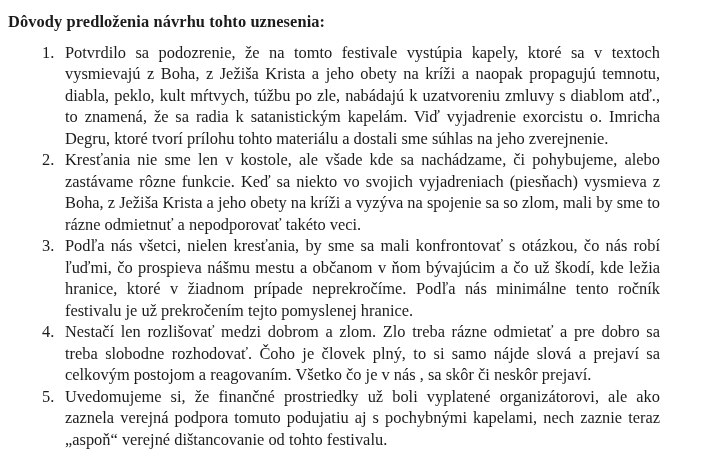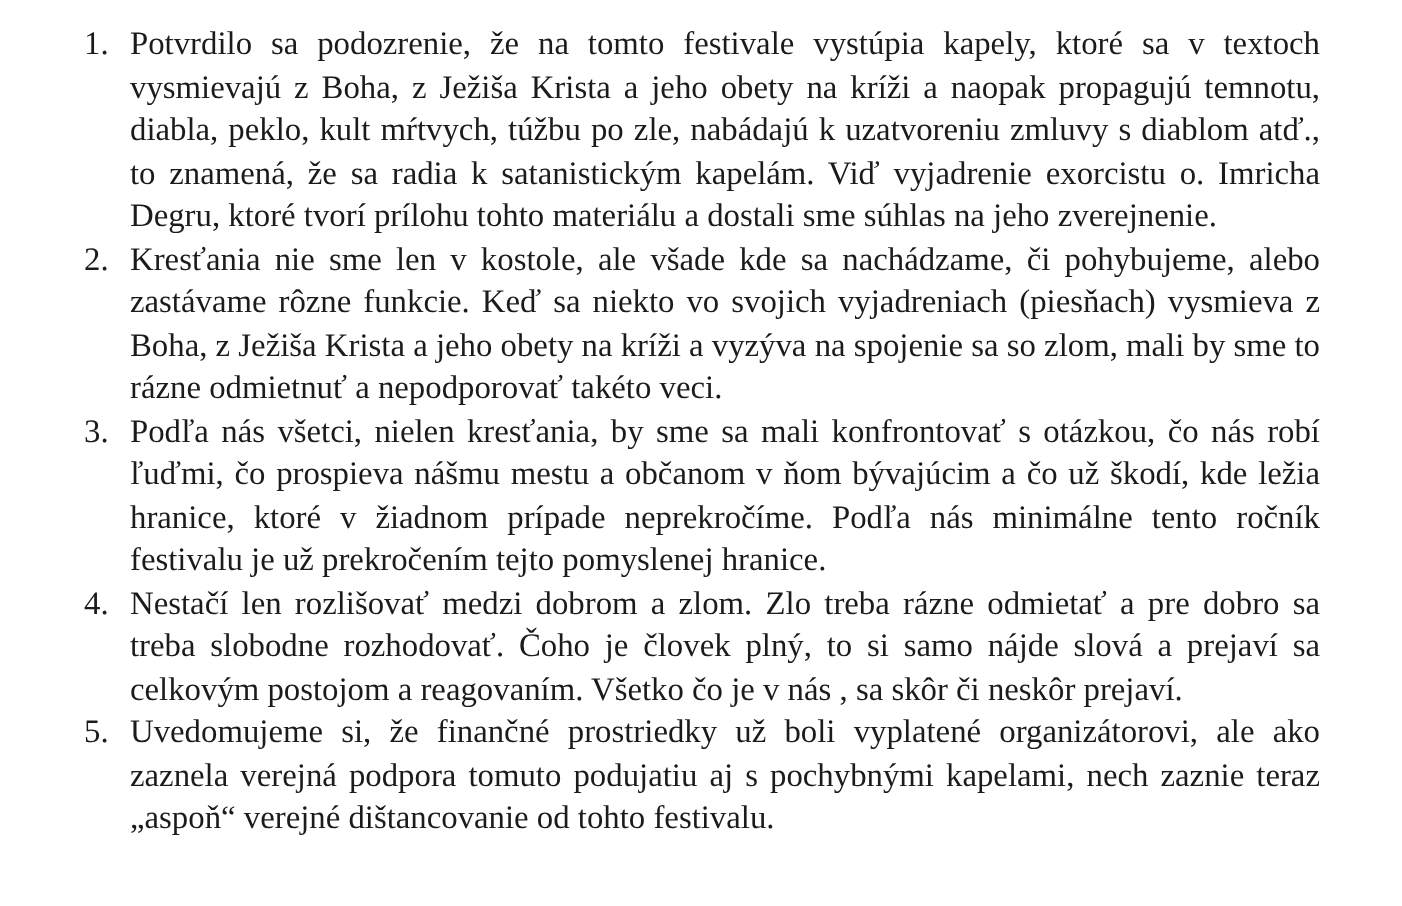--- a/index.html
+++ b/index.html
@@ -41,20 +41,21 @@
   .text {
     flex: 1 1 auto;
     text-align: justify;
     text-justify: inter-word;
   }
 </style>
 </head>
 <body>
 
 <div class="page">
+  <p class="heading">Dôvody predloženia návrhu tohto uznesenia:</p>
 
   <ol class="list">
     <li class="item">
       <span class="num">1.</span>
       <span class="text">Potvrdilo sa podozrenie, že na tomto festivale vystúpia kapely, ktoré sa v textoch vysmievajú z Boha, z Ježiša Krista a jeho obety na kríži a naopak propagujú temnotu, diabla, peklo, kult mŕtvych, túžbu po zle, nabádajú k uzatvoreniu zmluvy s diablom atď., to znamená, že sa radia k satanistickým kapelám. Viď vyjadrenie exorcistu o. Imricha Degru, ktoré tvorí prílohu tohto materiálu a dostali sme súhlas na jeho zverejnenie.</span>
     </li>
     <li class="item">
       <span class="num">2.</span>
       <span class="text">Kresťania nie sme len v kostole, ale všade kde sa nachádzame, či pohybujeme, alebo zastávame rôzne funkcie. Keď sa niekto vo svojich vyjadreniach (piesňach) vysmieva z Boha, z Ježiša Krista a jeho obety na kríži a vyzýva na spojenie sa so zlom, mali by sme to rázne odmietnuť a nepodporovať takéto veci.</span>
     </li>

